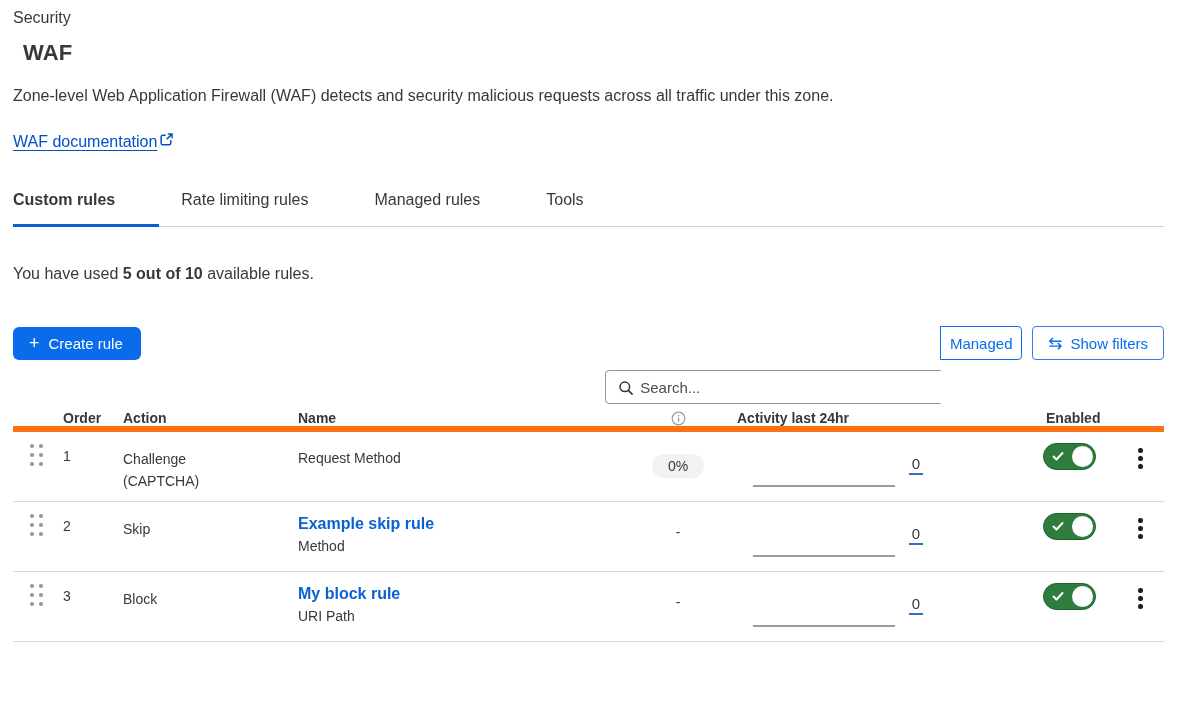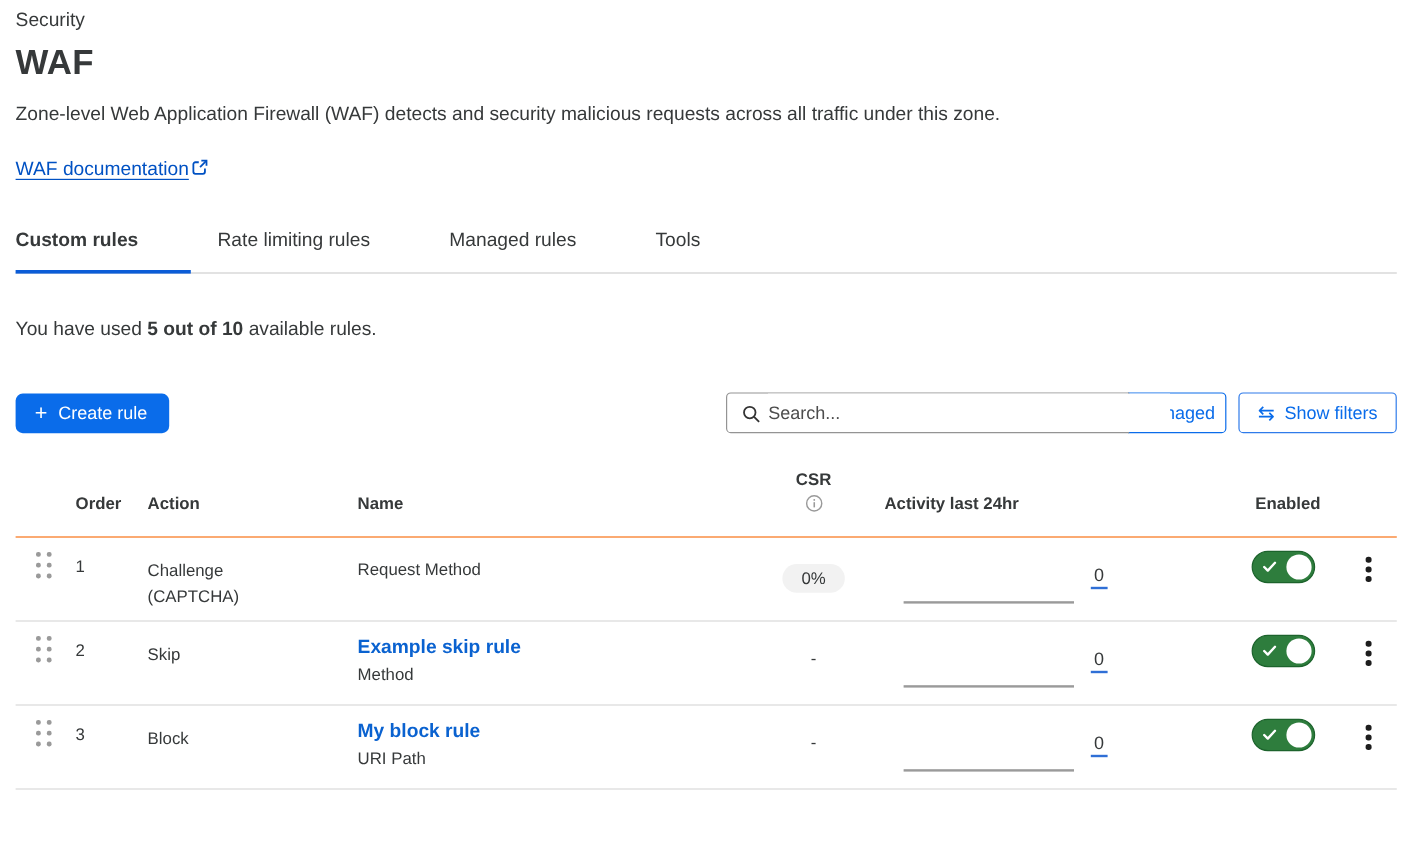--- a/index.html
+++ b/index.html
@@ -1,49 +1,49 @@
 <!DOCTYPE html>
 <html><head>
 <meta charset="utf-8">
 <style>
   * { margin:0; padding:0; box-sizing:border-box; }
   html,body { width:1177px; height:707px; overflow:hidden; background:#fff; }
   body { font-family:"Liberation Sans", sans-serif; color:#36393a; }
   .page { padding:8px 13px 0 13px; width:1177px; }
 
   .breadcrumb { font-size:16px; line-height:19px; }
-  .title { margin-top:9px; font-size:29px; line-height:34px; font-weight:700; letter-spacing:.2px; }
+  .title { margin-top:9px; font-size:22px; line-height:34px; font-weight:700; letter-spacing:.2px;margin-left:10px; }
   .description { margin-top:16px; font-size:16px; line-height:19px; }
   .doc-link-row { margin-top:27px; display:flex; align-items:center; gap:2px; }
   a.text-link { color:#0051c3; font-size:16px; text-decoration:underline; text-underline-offset:3px; cursor:pointer; }
 
   .tabs { margin-top:39px; display:flex; gap:22px; border-bottom:1px solid #cfcfcf; }
   .tab { font-size:16px; line-height:19px; padding:0 44px 15px 0; color:#36393a; border-bottom:3px solid transparent; margin-bottom:-1px; cursor:pointer; white-space:nowrap; }
   .tab.active { font-weight:700; border-bottom-color:#0b5cd7; }
 
   .intro { margin-top:38px; font-size:16px; line-height:27px; max-width:745px; }
   .usage { margin-top:37px; font-size:16px; line-height:19px; }
   .usage b { font-weight:700; }
 
   .toolbar { margin-top:43px; display:flex; justify-content:space-between; align-items:center; }
   .btn-primary { display:inline-flex; align-items:center; gap:9px; background:#0a6cea; color:#fff; border:none; border-radius:6px; height:33px; padding:0 18px 0 16px; font-size:15px; font-family:inherit; cursor:pointer; }
   .btn-primary .plus { font-size:18px; font-weight:400; line-height:1; }
   .toolbar-right { display:flex; align-items:center; gap:10px; }
   .search-group { display:flex; height:34px; }
-  .search-box { position:relative; width:336px; height:34px; border:1px solid #949494; border-radius:4px 0 0 4px; background:#fff; }
+  .search-box { position:relative; width:336px; height:34px; border:1px solid #949494; border-radius:4px 0 0 4px; background:#fff;margin-top:44px; }
   .search-box input { position:absolute; left:34px; top:0; width:335px; height:32px; border:none; outline:none; font-size:15px; font-family:inherit; color:#36393a; }
   .search-box input::placeholder { color:#4d4d4d; opacity:1; }
   .search-box svg { position:absolute; left:12px; top:9px; }
   .btn-search { width:82px; height:34px; margin-left:-1px; background:#fff; border:1px solid #0a6cea; border-radius:0 4px 4px 0; color:#0a6cea; font-size:15px; font-family:inherit; cursor:pointer; }
   .btn-filters { display:inline-flex; align-items:center; gap:8px; height:34px; padding:0 15px; background:#fff; border:1px solid #2f7bea; border-radius:4px; color:#0a6cea; font-size:15px; font-family:inherit; cursor:pointer; }
   .btn-filters .arrows { font-size:17px; line-height:1; }
 
   .rules-table { margin-top:30px; }
   .grid-row { display:grid; grid-template-columns:50px 60px 175px 330px 100px 210px 183px 43px; }
-  .thead { font-weight:700; font-size:14px; padding-bottom:20px; border-bottom:1px solid #f97316; align-items:end; }
+  .thead { font-weight:700; font-size:14px; padding-bottom:0; border-bottom:6px solid #f97316; align-items:end; }
   .th-csr { text-align:center; }
   .th-csr .csr-wrap { display:inline-flex; align-items:center; gap:5px;flex-direction:column; }
   .th-activity { padding-left:9px; }
   .th-enabled { padding-left:108px; }
   .trow { height:70px; border-bottom:1px solid #d9d9d9; position:relative; }
 
   .c-handle { padding:12px 0 0 17px; }
   .drag-dots { display:grid; grid-template-columns:repeat(2,4px); grid-auto-rows:4px; gap:5px; cursor:grab; }
   .drag-dots i { width:3.5px; height:3.5px; border-radius:50%; background:#9a9a9a; }
   .c-order { padding-top:16px; font-size:14px; }

